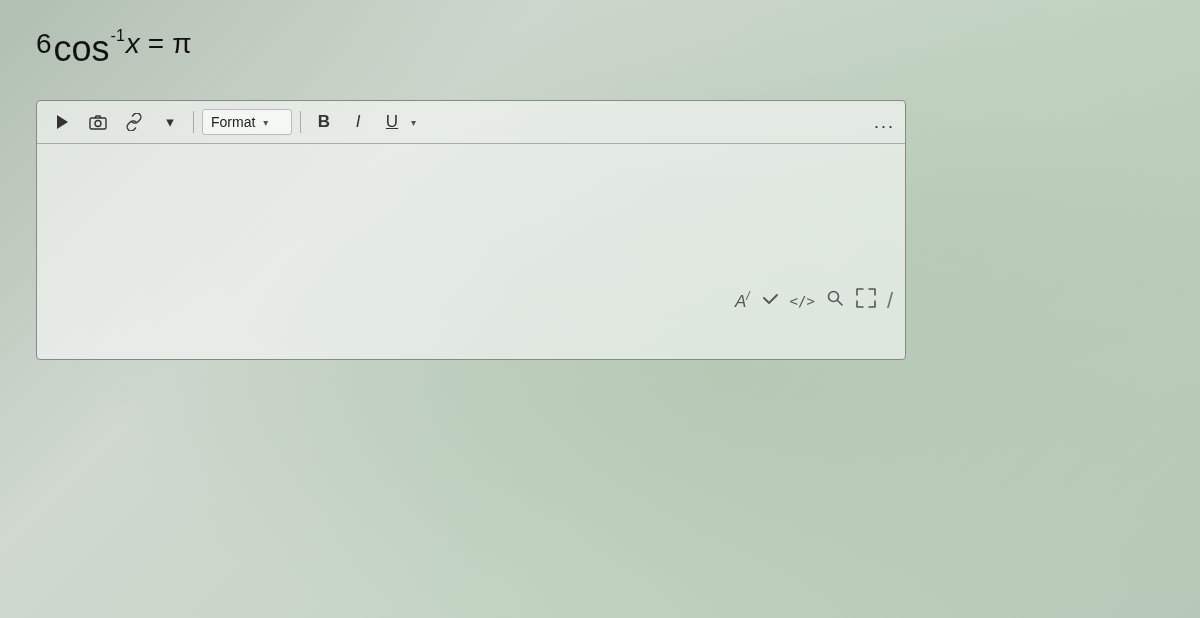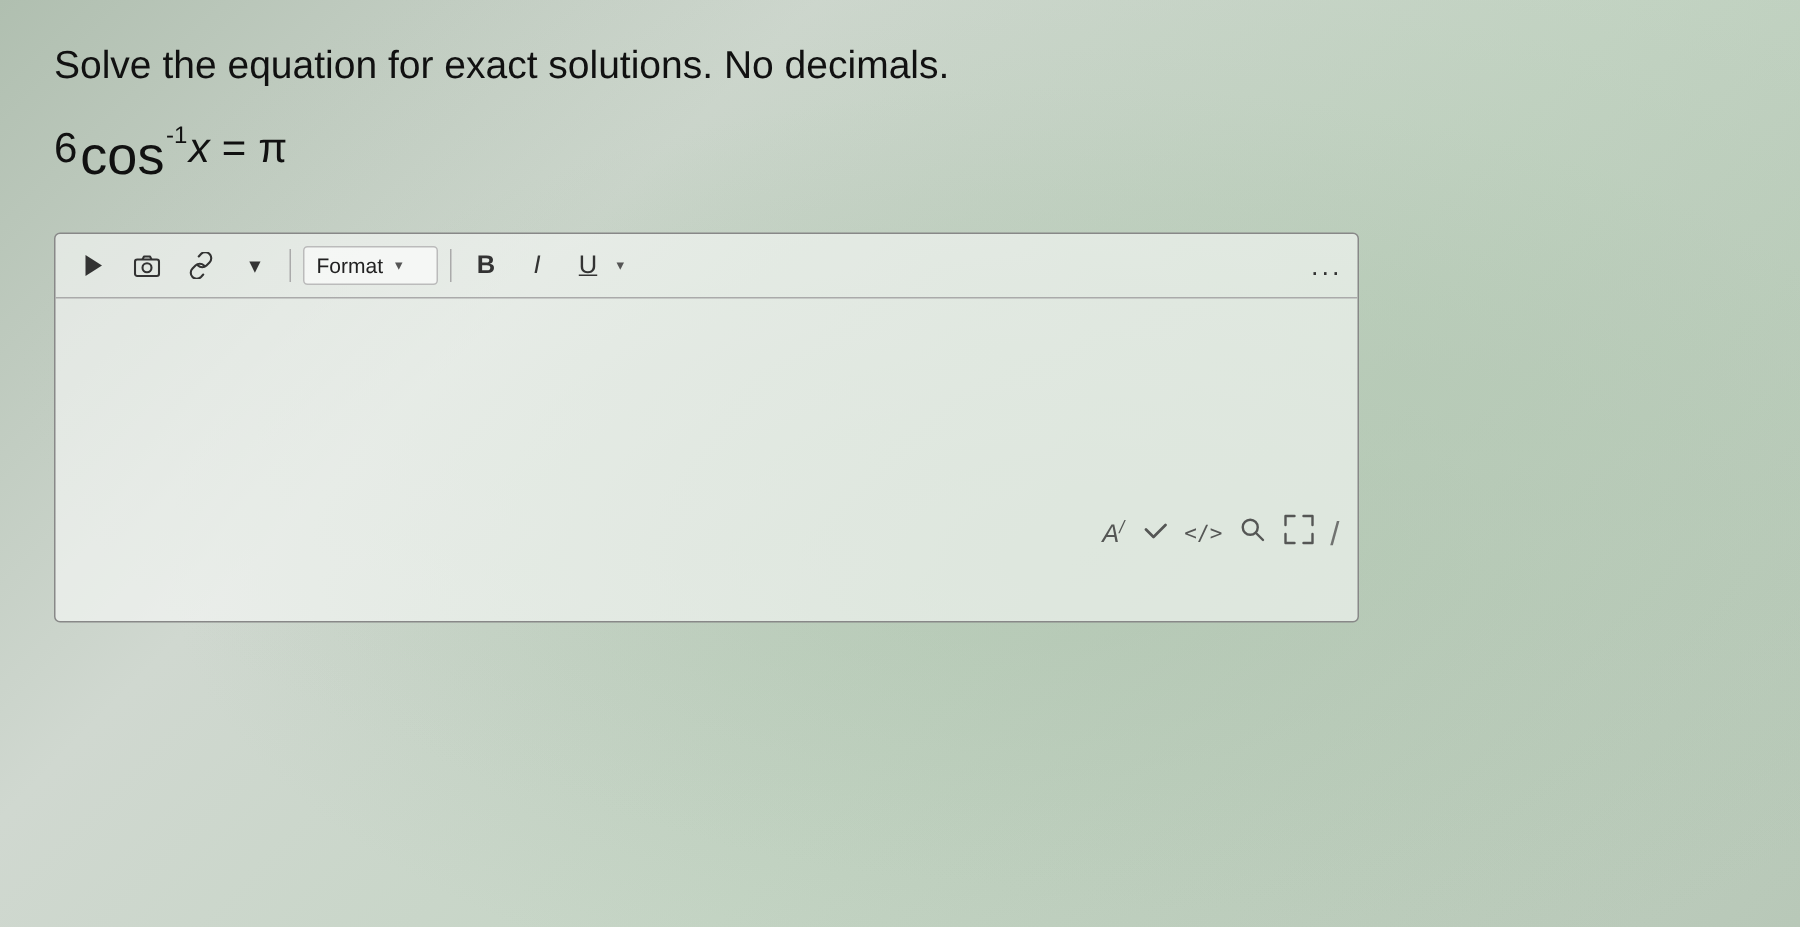--- a/index.html
+++ b/index.html
@@ -218,21 +218,20 @@
       border-left: 11px solid #333;
     }
   </style>
 </head>
 <body>
 
 <div class="background"></div>
 
 <div class="content-wrapper">
 
-  <div class="question-text">Solve the equation for exact solutions. No decimals.</div>
 
   <div class="equation">
     <span class="eq-six">6</span>
     <span class="eq-cos">cos</span>
     <sup class="eq-sup">-1</sup>
     <span class="eq-x">x</span>
     <span class="eq-equals">=</span>
     <span class="eq-pi">π</span>
   </div>
 

